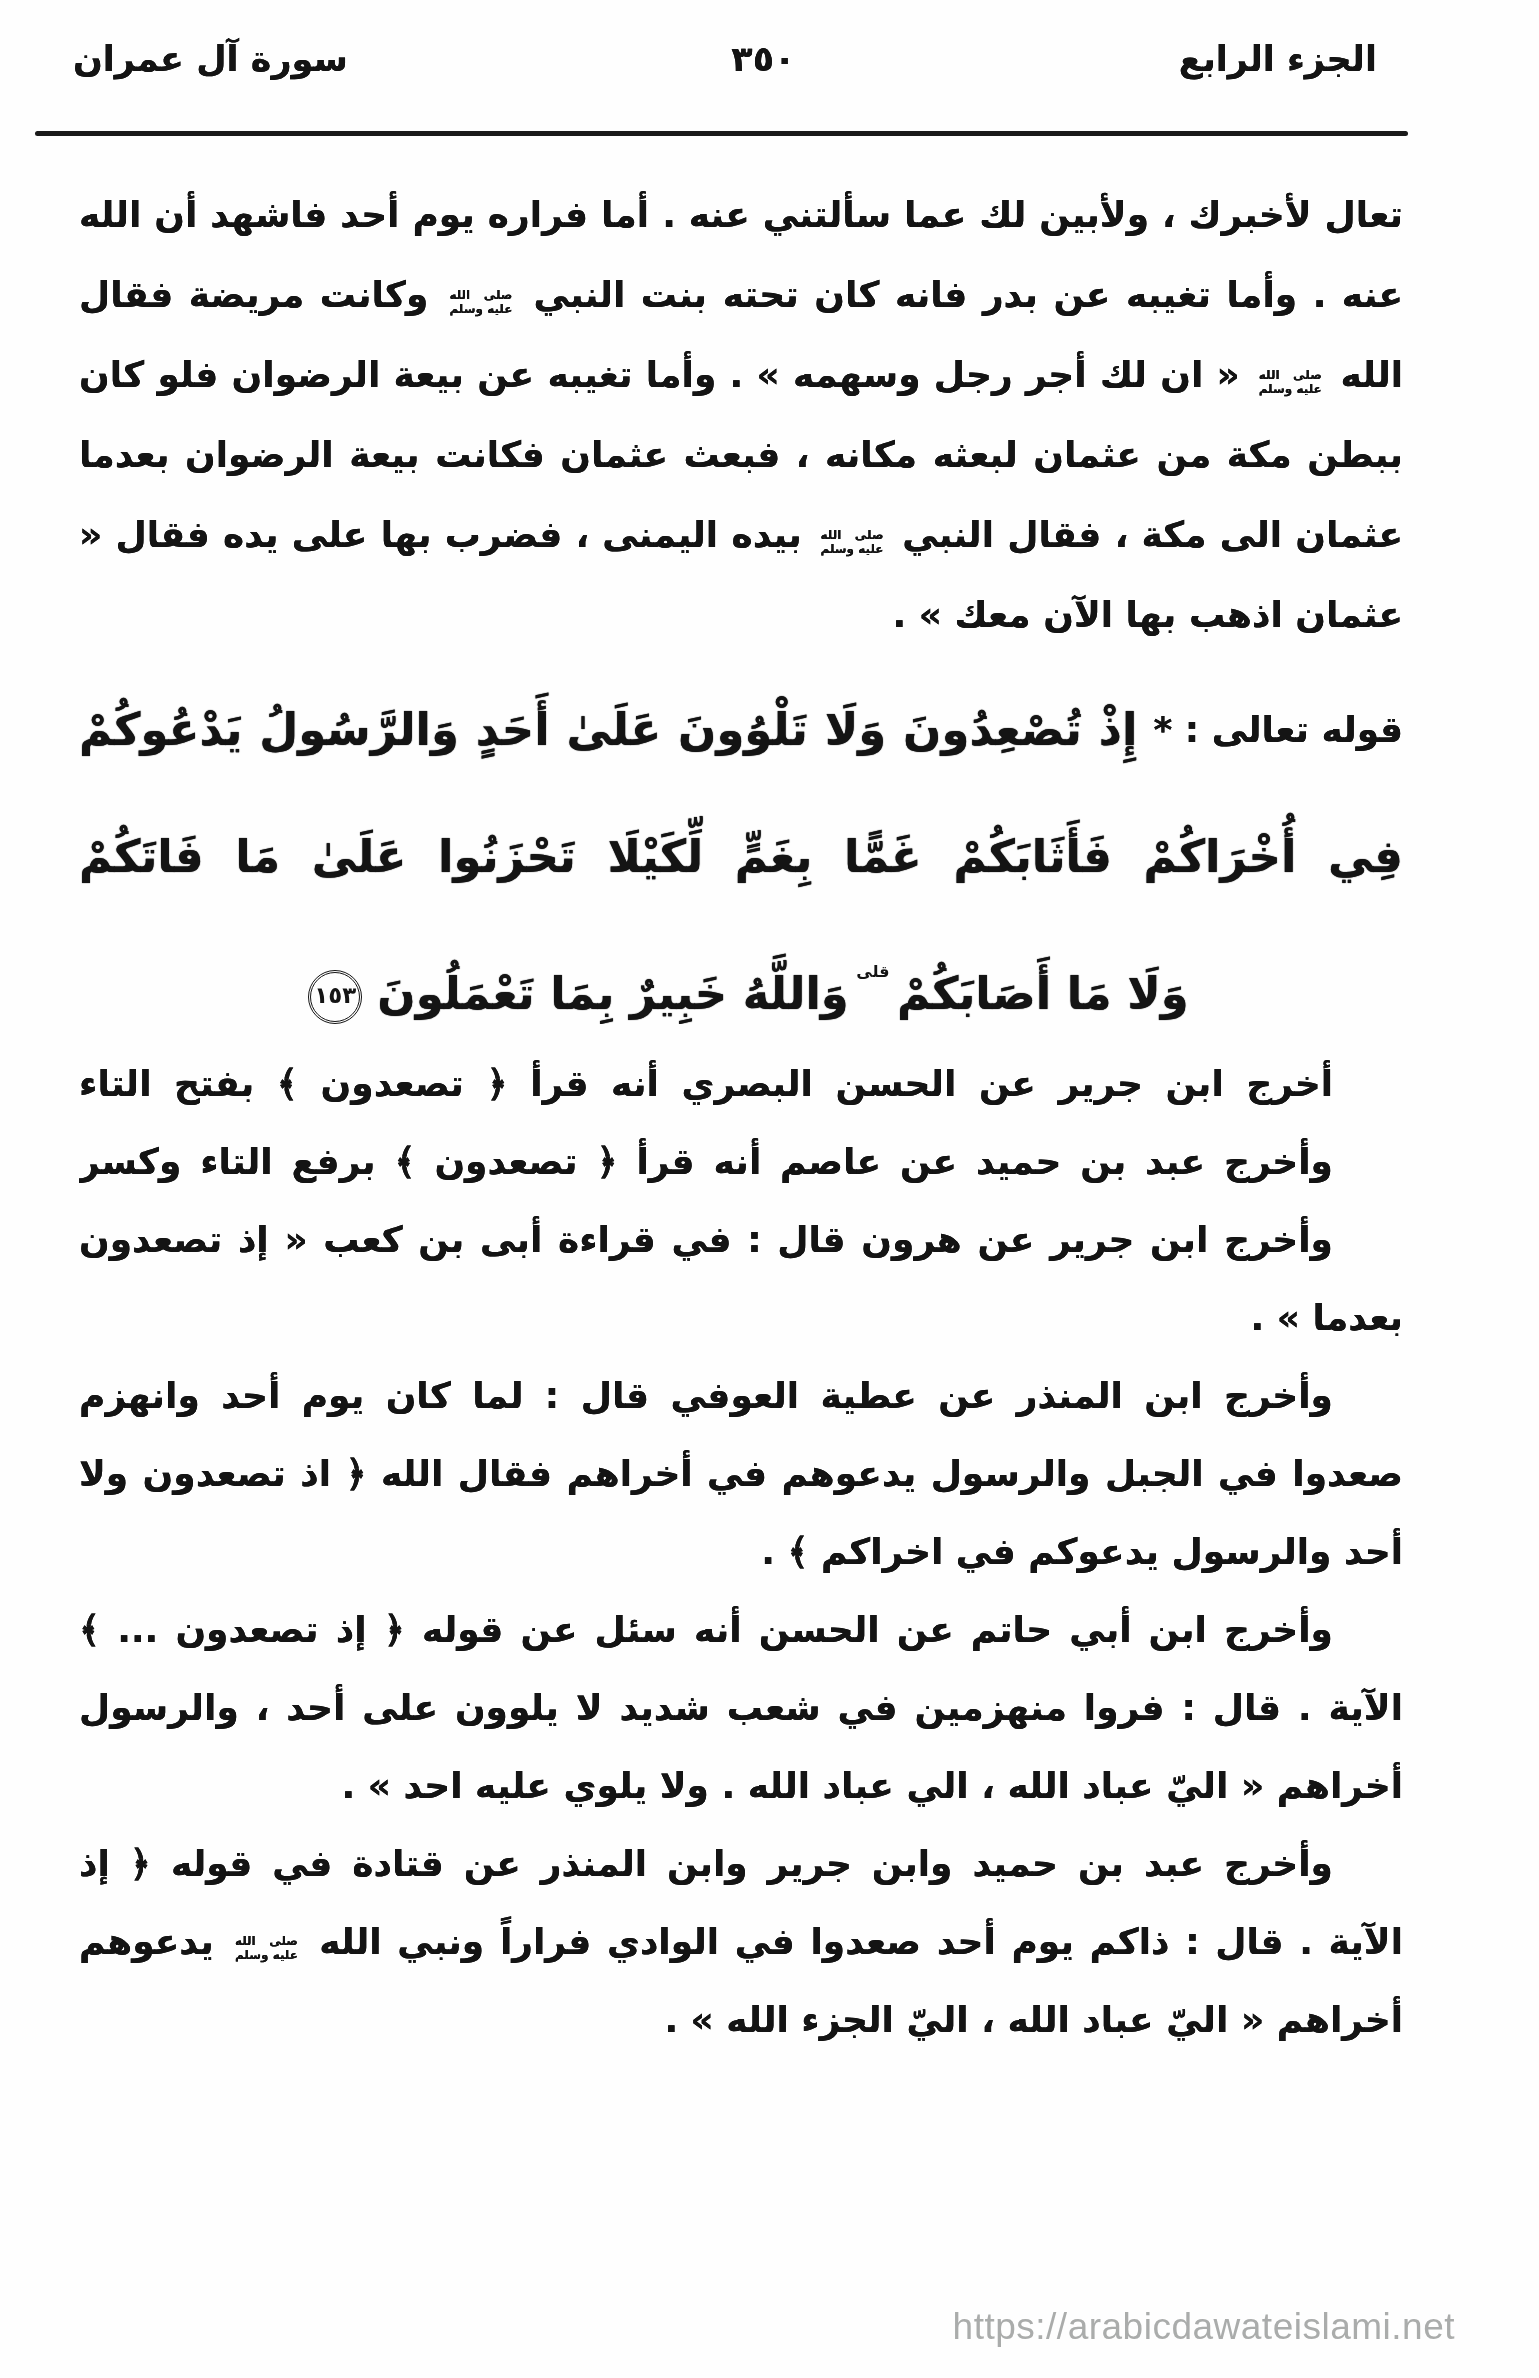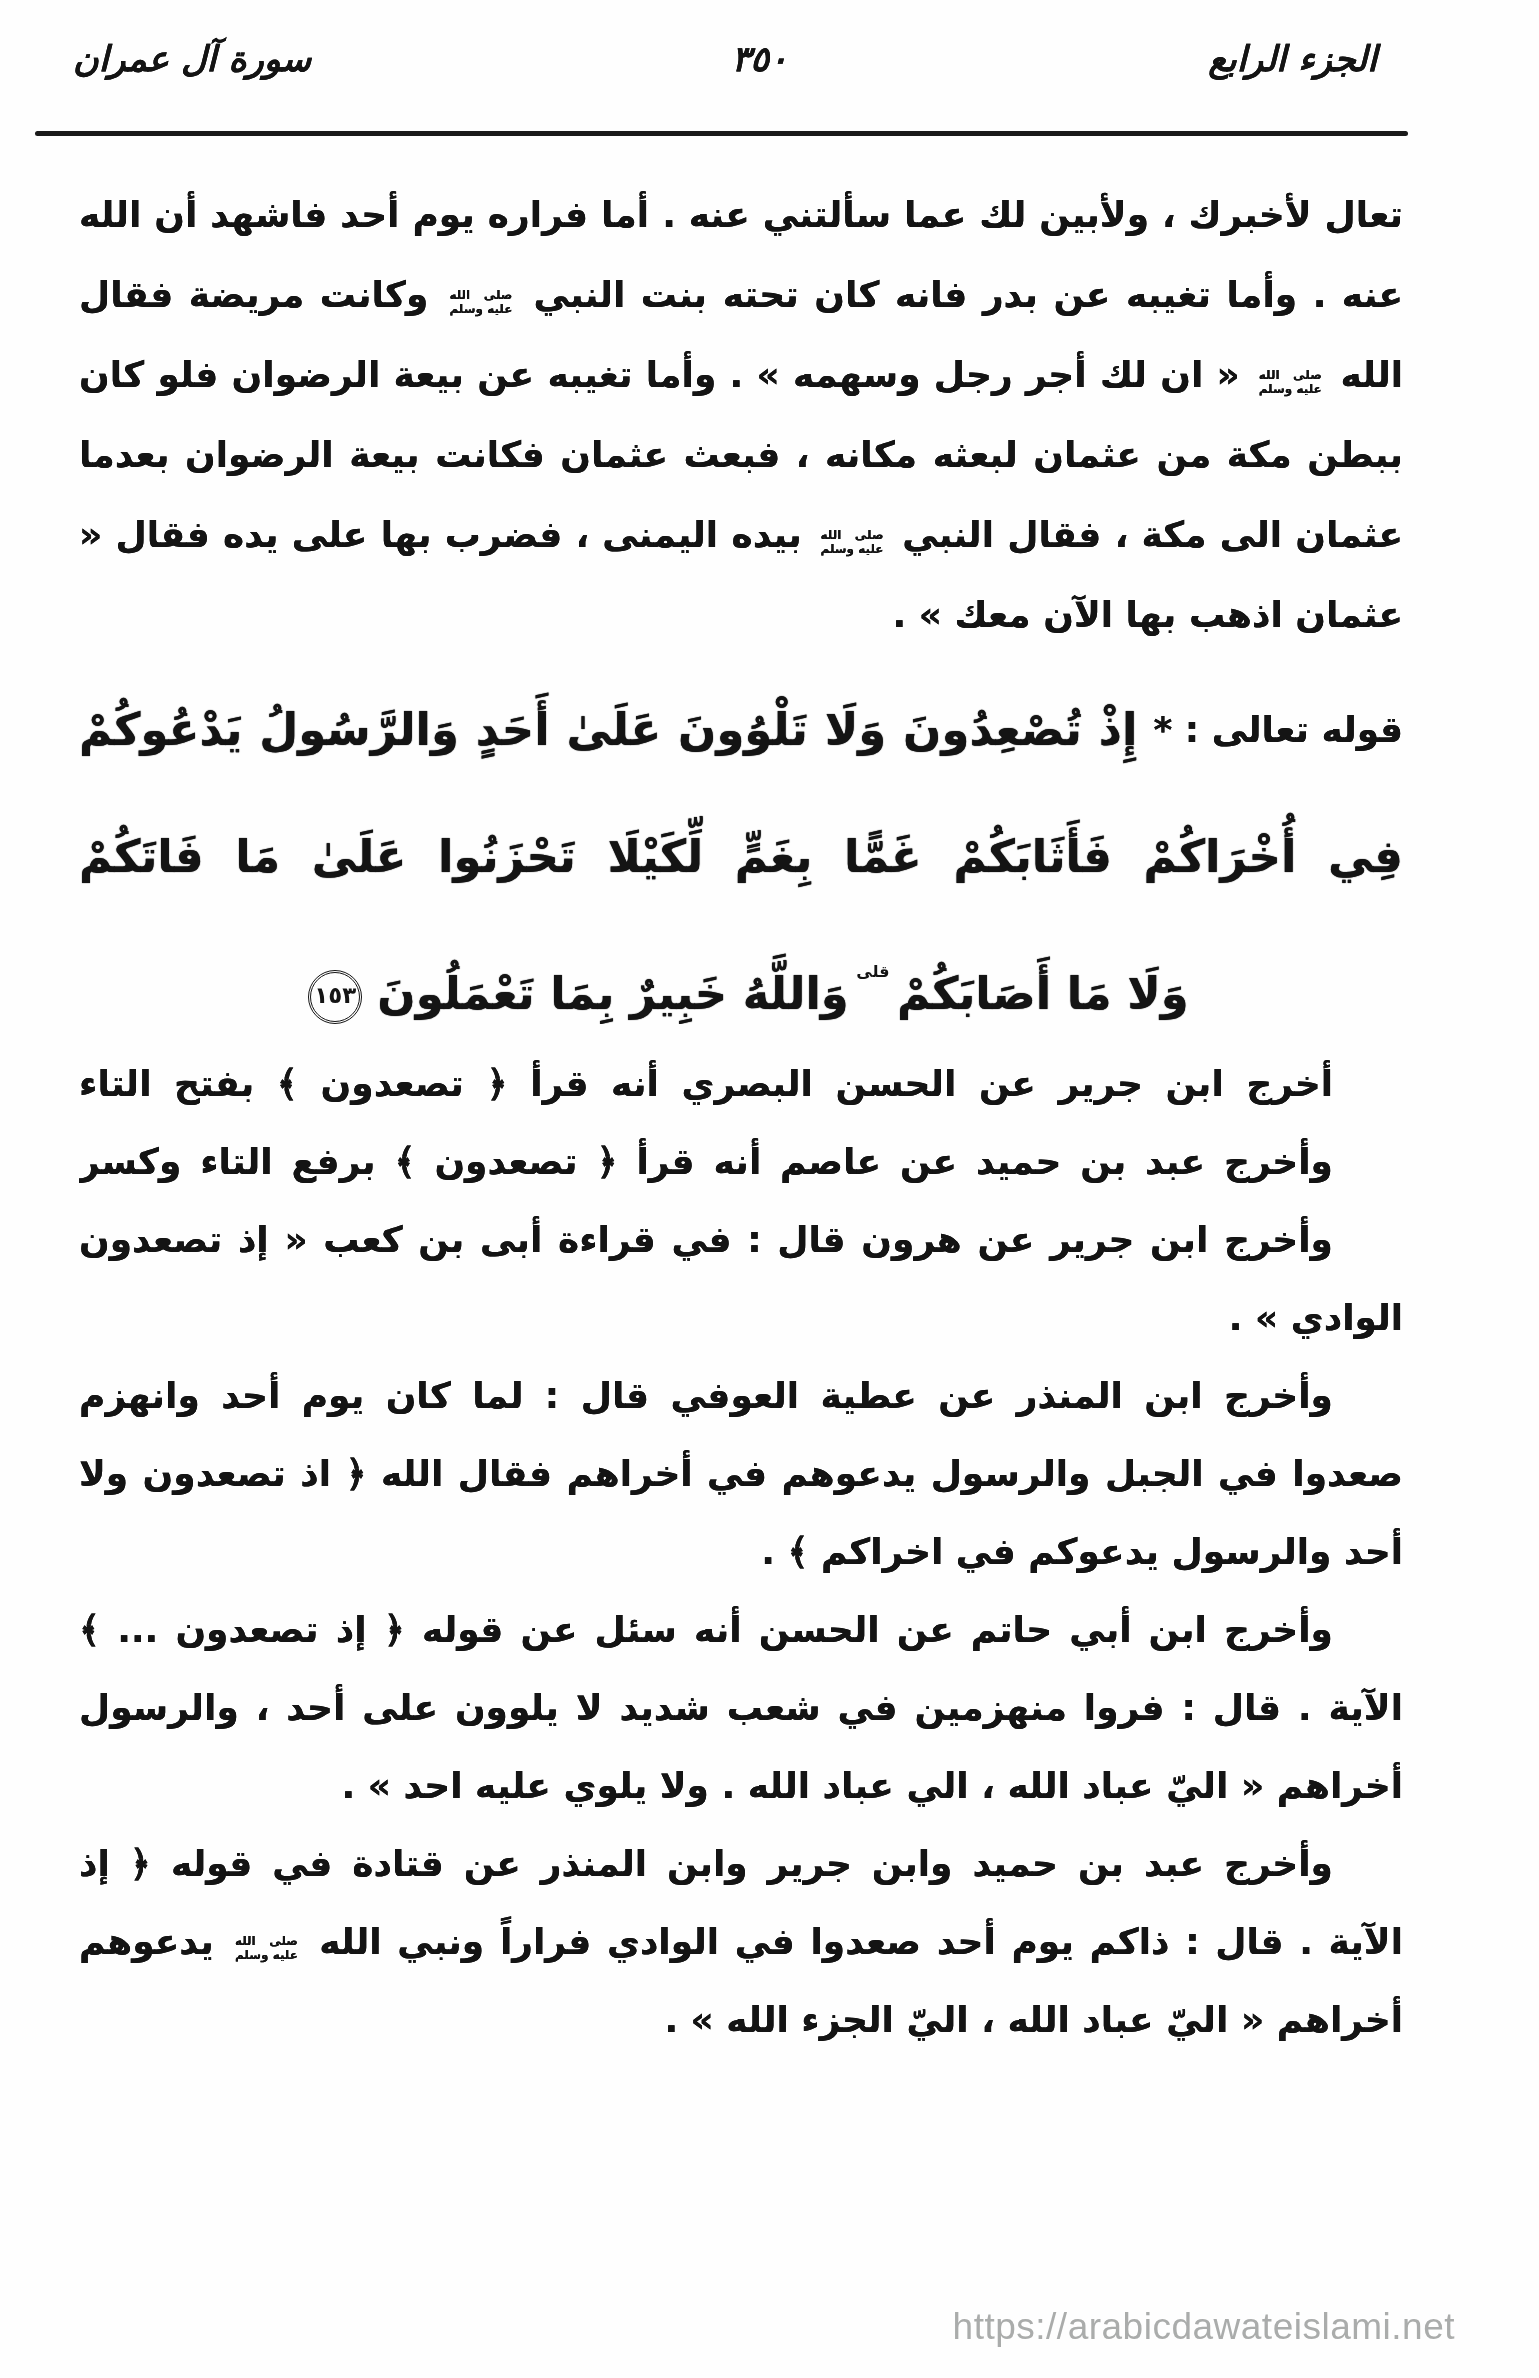--- a/index.html
+++ b/index.html
@@ -12,21 +12,21 @@
     color:#141414;
     overflow:hidden;
   }
   
   .header{
     position:absolute;top:39px;left:73px;right:162px;
     display:flex;justify-content:space-between;align-items:flex-start;
     font-size:35px;font-weight:bold;
     text-shadow:0 0 0.6px #000;
   }
-  .header .hitem{white-space:nowrap;font-style:italic;}
+  .header .hitem{white-space:nowrap;}
   .rule{
     position:absolute;top:131px;left:35px;width:1373px;height:4.7px;
     background:#1a1a1a;border-radius:2.8px;
   }
   
   .body{
     position:absolute;top:175px;right:136px;left:79px;
     text-shadow:0 0 0.6px #000;
   }
   .para{margin:0;}
@@ -121,21 +121,21 @@
 
     <div id="paras-bottom">
         <div class="para">
           <div class="line h84 ind">أخرج ابن جرير عن الحسن البصري أنه قرأ ﴿ تصعدون ﴾ بفتح التاء والعين .</div>
         </div>
         <div class="para">
           <div class="line h84 ind">وأخرج عبد بن حميد عن عاصم أنه قرأ ﴿ تصعدون ﴾ برفع التاء وكسر العين .</div>
         </div>
         <div class="para">
           <div class="line h84 ind">وأخرج ابن جرير عن هرون قال : في قراءة أبى بن كعب « إذ تصعدون في</div>
-          <div class="line h84 end">الوادي » .</div>
+          <div class="line h84 end">بعدما » .</div>
         </div>
         <div class="para">
           <div class="line h84 ind">وأخرج ابن المنذر عن عطية العوفي قال : لما كان يوم أحد وانهزم الناس ،</div>
           <div class="line h84">صعدوا في الجبل والرسول يدعوهم في أخراهم فقال الله ﴿ اذ تصعدون ولا تلوون على</div>
           <div class="line h84 end">أحد والرسول يدعوكم في اخراكم ﴾ .</div>
         </div>
         <div class="para">
           <div class="line h84 ind">وأخرج ابن أبي حاتم عن الحسن أنه سئل عن قوله ﴿ إذ تصعدون ... ﴾</div>
           <div class="line h84">الآية . قال : فروا منهزمين في شعب شديد لا يلوون على أحد ، والرسول يدعوهم في</div>
           <div class="line h84 end">أخراهم « اليّ عباد الله ، الي عباد الله . ولا يلوي عليه احد » .</div>

